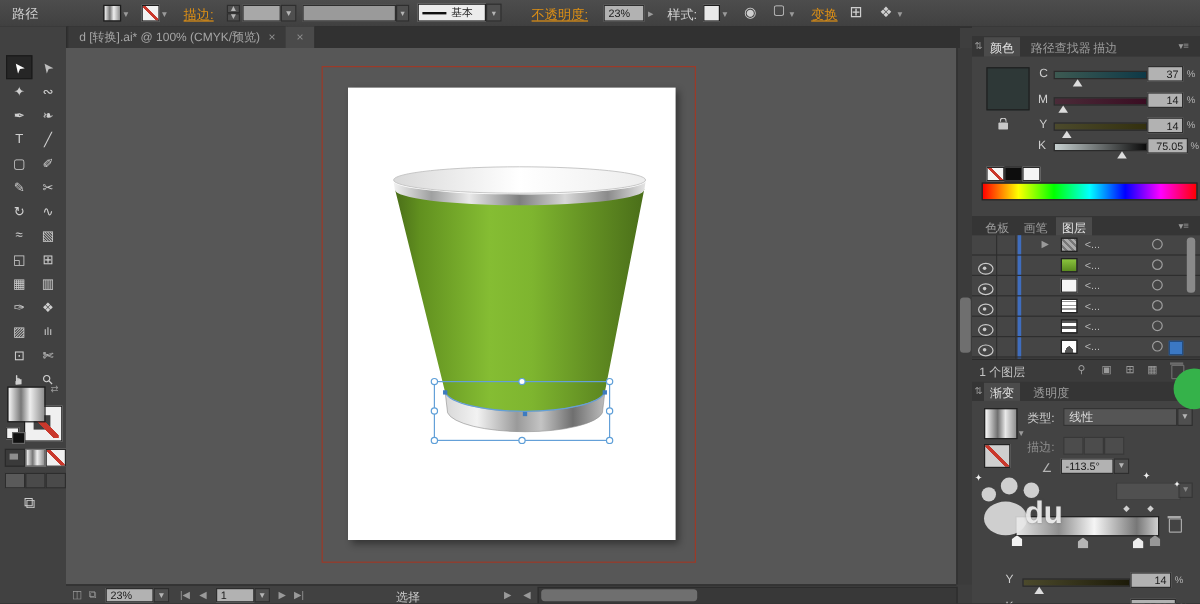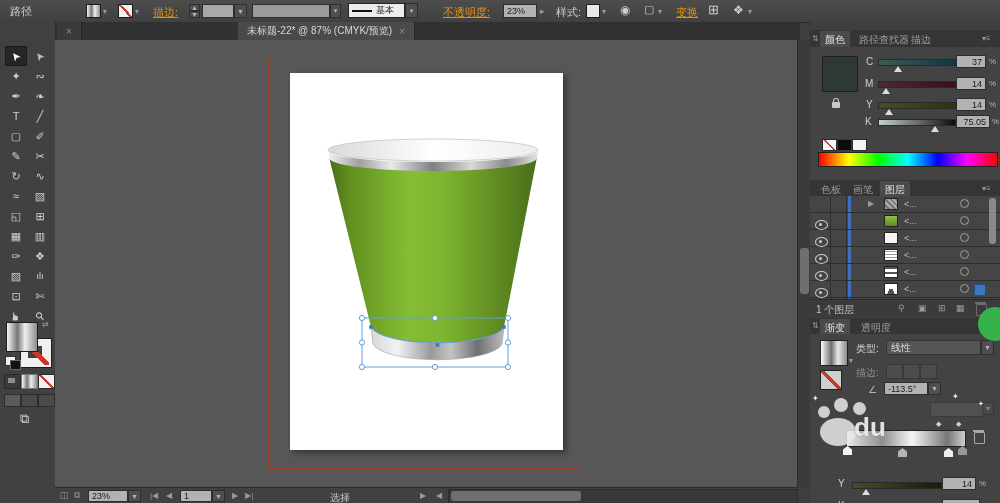--- a/index.html
+++ b/index.html
@@ -91,24 +91,24 @@
     <span class="a gicon" style="left:644px;top:4px;font-size:11px">▢</span>
     <span class="a pmenu" style="left:658px;top:7px">▾</span>
     <span class="a olink" style="left:676px;top:5px">变换</span>
     <span class="a gicon" style="left:708px;top:3px;font-size:13px">⊞</span>
     <span class="a gicon" style="left:733px;top:4px">❖</span>
     <span class="a pmenu" style="left:748px;top:7px">▾</span>
   </div>
 
   <div class="a tabstrip">
     <div class="tab a" style="left:2px;top:0">
+      <span>d [转换].ai* @ 100% (CMYK/预览)</span>
       <span class="tclose">×</span>
     </div>
     <div class="tab on a" style="left:183px;top:0">
-      <span>未标题-22* @ 87% (CMYK/预览)</span>
       <span class="tclose">×</span>
     </div>
   </div>
   <div class="a" style="left:18px;top:29px;width:36px;height:7px;background:#8a8a8a;border-radius:3px"></div>
 
   <div class="a tools">
     <div class="tool sel a" style="left:5px;top:24px">
         <span class="rnw">➤</span>
       </div>
     <div class="tool a" style="left:29px;top:24px">

